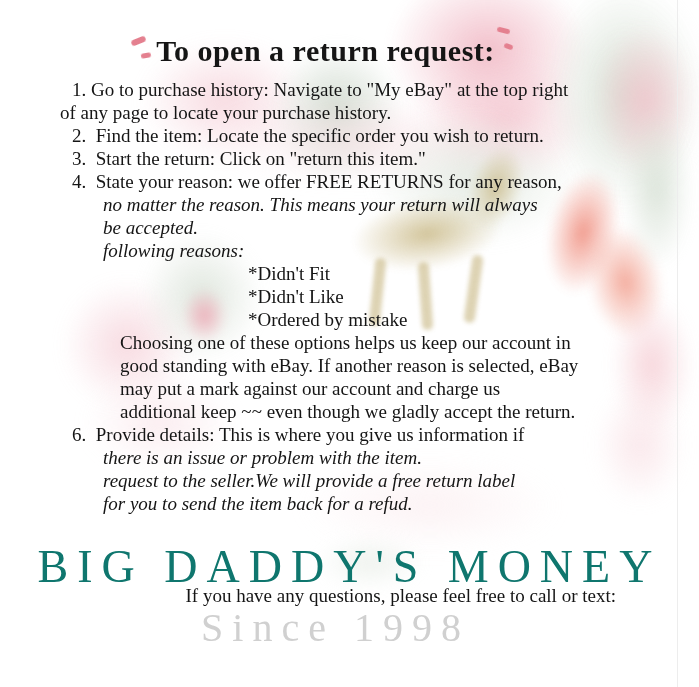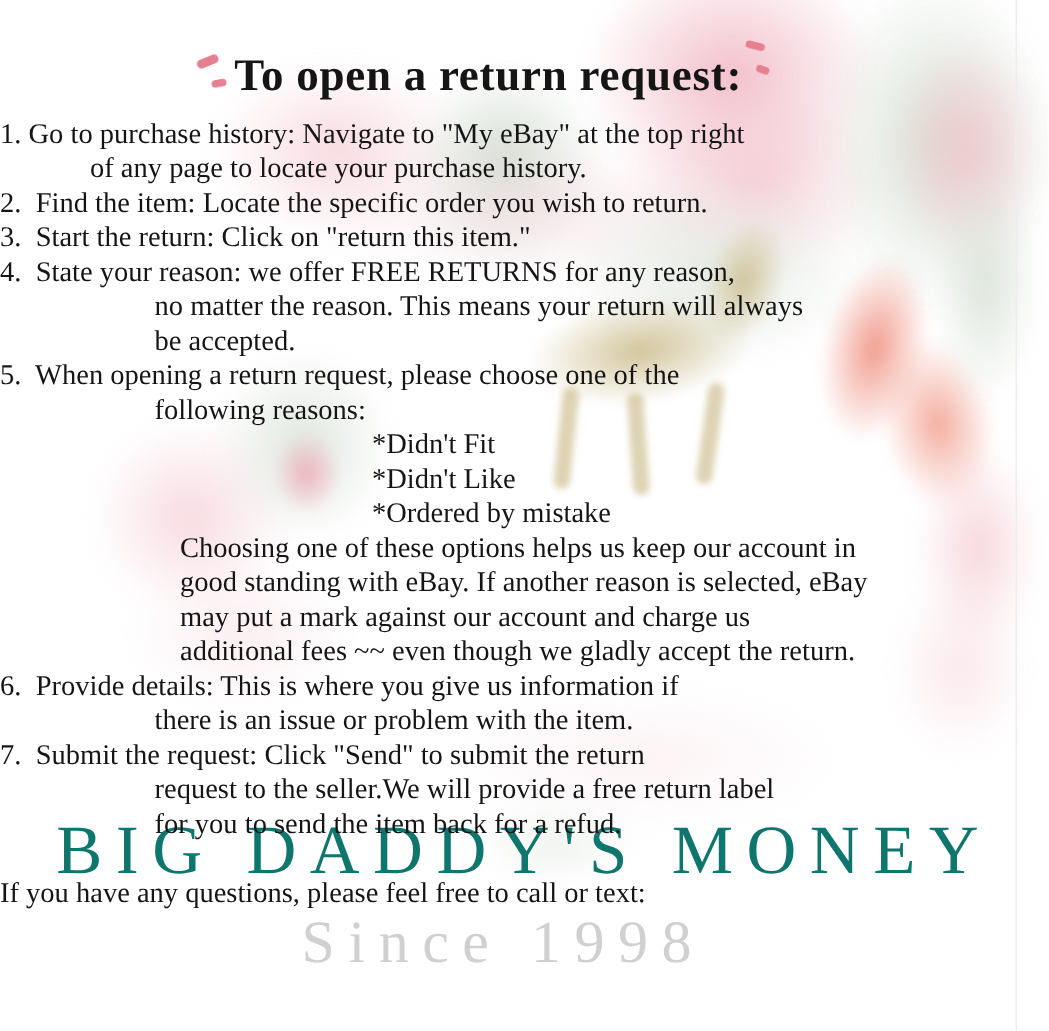--- a/index.html
+++ b/index.html
@@ -45,26 +45,26 @@
   
   .wm{position:absolute;z-index:2;color:#0f766e;white-space:nowrap;pointer-events:none;}
   .wm-brand{top:540px;left:0;width:699px;text-align:center;font-size:46px;letter-spacing:9px;}
   .wm-since{top:604px;left:0;width:699px;text-align:center;font-size:40px;letter-spacing:9px;color:#d0d0d0;transform:translateX(-14px);}
   
   .textlayer{position:absolute;inset:0;z-index:3;}
   .title{position:absolute;top:34px;left:0;width:699px;text-align:center;
          font-size:30px;font-weight:700;letter-spacing:.5px;transform:translateX(-24px);}
   .body-lines{position:absolute;top:78px;left:0;width:699px;}
   .line{height:23px;line-height:23px;font-size:19px;white-space:pre;}
-  .first{}
+  .first{padding-left:72px;}
   .cont{padding-left:60px;}
-  .cont2{padding-left:103px;}
+  .cont2{padding-left:103px;font-style:italic;}
   .option{padding-left:248px;}
   .para{padding-left:84px;margin-left:36px;}
-  .footer{position:absolute;top:584px;left:0;width:616px;text-align:left;}
+  .footer{position:absolute;top:584px;left:0;width:616px;text-align:right;}
   .footer-line1{font-size:19px;line-height:23px;}
   .footer-phone{font-size:21px;line-height:24px;letter-spacing:1px;}
 </style>
 </head>
 <body>
 
 <div class="canvas">
 
   <div class="deco d1"></div>
   <div class="deco d2"></div>
@@ -104,32 +104,30 @@
   <div class="textlayer">
     <div class="title">To open a return request:</div>
     <div class="body-lines">
         <div class="line first">1. Go to purchase history: Navigate to "My eBay" at the top right</div>
         <div class="line cont">of any page to locate your purchase history.</div>
         <div class="line first">2.  Find the item: Locate the specific order you wish to return.</div>
         <div class="line first">3.  Start the return: Click on "return this item."</div>
         <div class="line first">4.  State your reason: we offer FREE RETURNS for any reason,</div>
         <div class="line cont2">no matter the reason. This means your return will always</div>
         <div class="line cont2">be accepted.</div>
-        <div class="line first">5.  When opening a return request, please choose one of the</div>
         <div class="line cont2">following reasons:</div>
         <div class="line option">*Didn't Fit</div>
         <div class="line option">*Didn't Like</div>
         <div class="line option">*Ordered by mistake</div>
         <div class="line para">Choosing one of these options helps us keep our account in</div>
         <div class="line para">good standing with eBay. If another reason is selected, eBay</div>
         <div class="line para">may put a mark against our account and charge us</div>
-        <div class="line para">additional fees ~~ even though we gladly accept the return.</div>
+        <div class="line para">additional keep ~~ even though we gladly accept the return.</div>
         <div class="line first">6.  Provide details: This is where you give us information if</div>
         <div class="line cont2">there is an issue or problem with the item.</div>
-        <div class="line first">7.  Submit the request: Click "Send" to submit the return</div>
         <div class="line cont2">request to the seller.We will provide a free return label</div>
         <div class="line cont2">for you to send the item back for a refud.</div>
       </div>
     <div class="footer">
       <div class="footer-line1">If you have any questions, please feel free to call or text:</div>
     </div>
   </div>
 
 </div>
 

